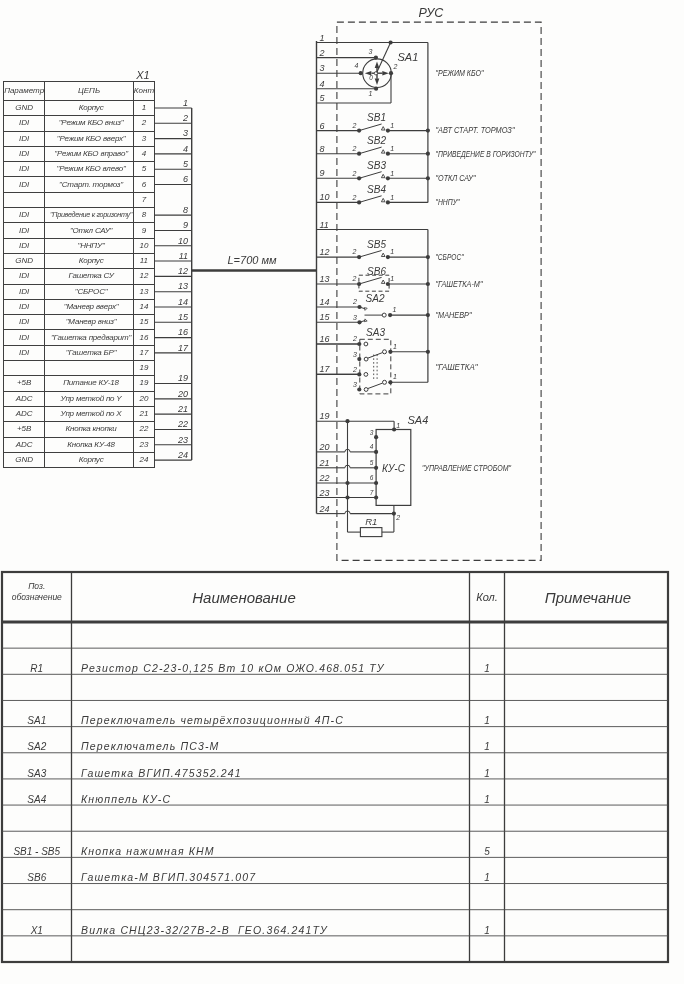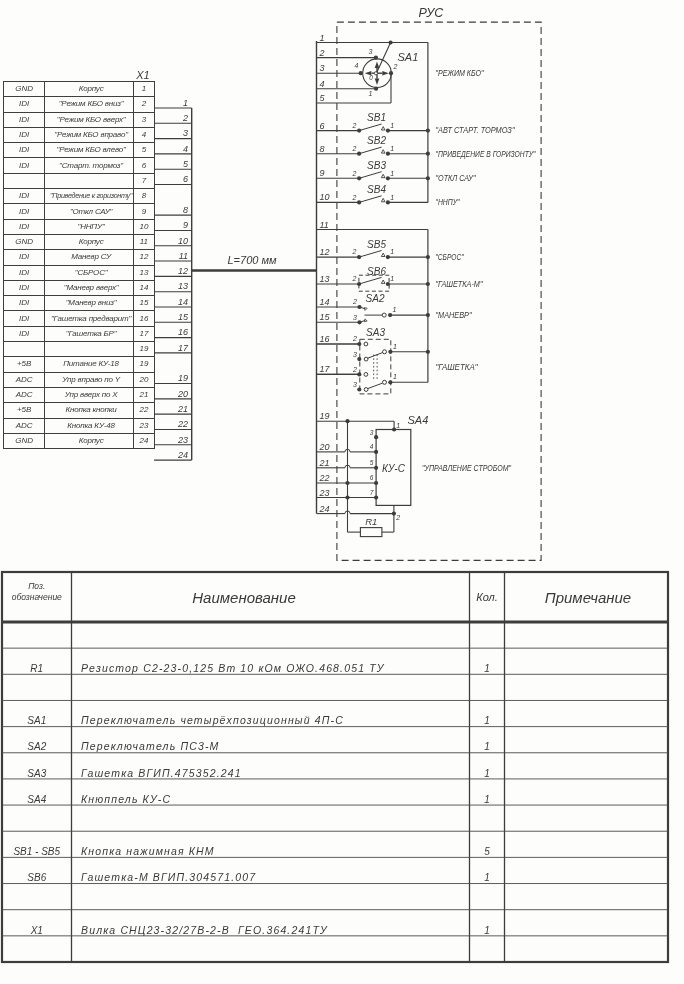--- a/index.html
+++ b/index.html
@@ -24,20 +24,25 @@
 <body>
 <div id="page">
 <div class="x1lab">X1</div>
 <table class="t1">
       <colgroup>
         <col style="width:41px">
         <col style="width:88px">
         <col style="width:21px">
       </colgroup>
 <tbody>
+        <tr class="h1">
+          <td>Параметр</td>
+          <td>ЦЕПЬ</td>
+          <td>Конт</td>
+        </tr>
 <tr>
           <td>GND</td>
           <td class="l">Корпус</td>
           <td class="c">1</td>
         </tr>
 <tr>
           <td>IDI</td>
           <td class="l">"Режим КБО вниз"</td>
           <td class="c">2</td>
         </tr>
@@ -81,21 +86,21 @@
           <td class="l">"ННПУ"</td>
           <td class="c">10</td>
         </tr>
 <tr>
           <td>GND</td>
           <td class="l">Корпус</td>
           <td class="c">11</td>
         </tr>
 <tr>
           <td>IDI</td>
-          <td class="l">Маневр СУ</td>
+          <td class="l">Гашетка СУ</td>
           <td class="c">12</td>
         </tr>
 <tr>
           <td>IDI</td>
           <td class="l">"СБРОС"</td>
           <td class="c">13</td>
         </tr>
 <tr>
           <td>IDI</td>
           <td class="l">"Маневр вверх"</td>
@@ -121,26 +126,26 @@
           <td class="l"></td>
           <td class="c">19</td>
         </tr>
 <tr>
           <td>+5В</td>
           <td class="l">Питание КУ-18</td>
           <td class="c">19</td>
         </tr>
 <tr>
           <td>ADC</td>
-          <td class="l">Упр вправо по Y</td>
+          <td class="l">Упр меткой по Y</td>
           <td class="c">20</td>
         </tr>
 <tr>
           <td>ADC</td>
-          <td class="l">Упр вверх по X</td>
+          <td class="l">Упр меткой по X</td>
           <td class="c">21</td>
         </tr>
 <tr>
           <td>+5В</td>
           <td class="l">Кнопка кнопки</td>
           <td class="c">22</td>
         </tr>
 <tr>
           <td>ADC</td>
           <td class="l">Кнопка КУ-48</td>

